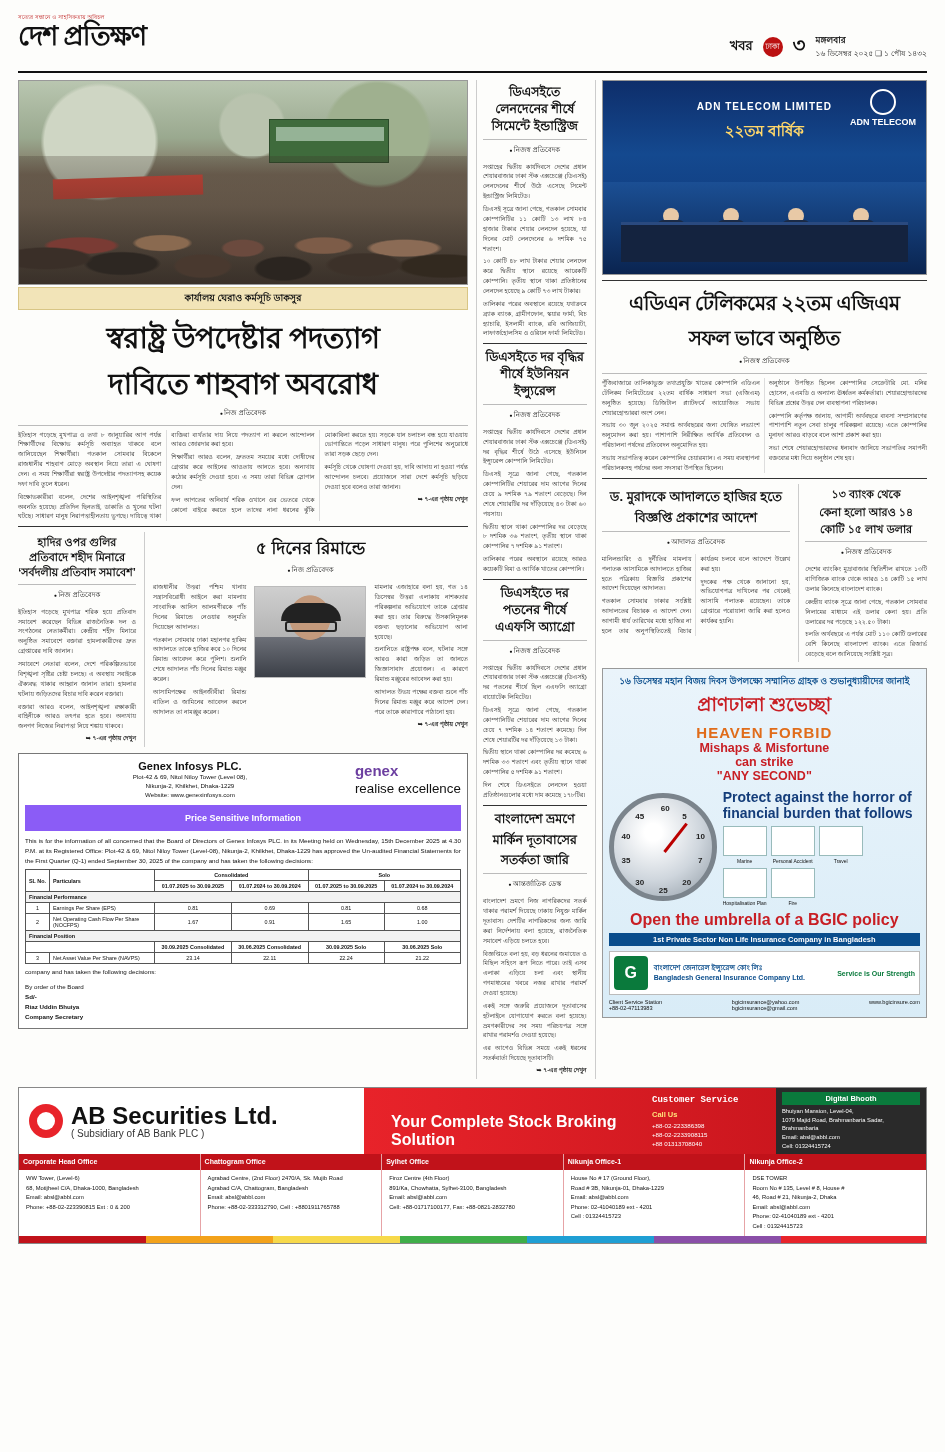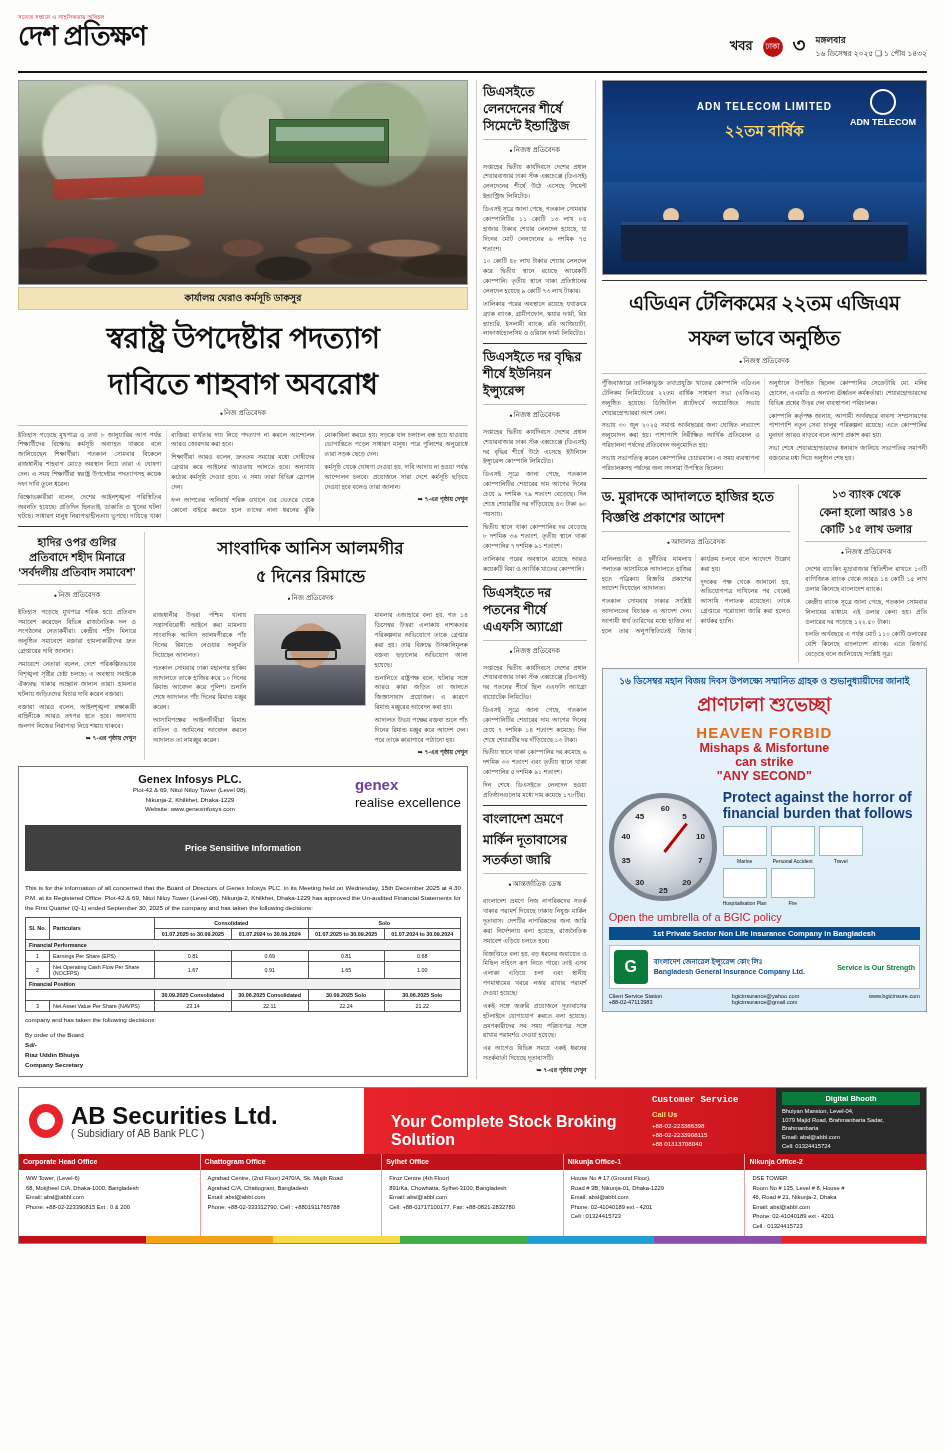--- a/index.html
+++ b/index.html
@@ -69,36 +69,36 @@
   .byline { font-size:7px; text-align:center; margin:4px 0 6px; }
   .byline:before { content:"\25CF  "; font-size:5px; }
 
   .cols3 { column-count:3; column-gap:10px; column-rule:1px solid #ddd; }
   .cols2 { column-count:2; column-gap:9px; column-rule:1px solid #ddd; }
   .body-text { font-size:6.1px; line-height:1.62; text-align:justify; color:#222; }
   .body-text p { margin:0 0 3px; }
   .cont { font-size:6px; font-weight:bold; text-align:right; }
 
   .sub-headline { font-size:17px; font-weight:bold; text-align:center; line-height:1.3; margin:6px 0 2px; }
-  .sub-headline-sm { font-size:12.5px; font-weight:bold; text-align:left; line-height:1.35; margin:4px 0 2px; }
+  .sub-headline-sm { font-size:12.5px; font-weight:bold; text-align:center; line-height:1.35; margin:4px 0 2px; }
   .mid-headline { font-size:11px; font-weight:bold; text-align:center; line-height:1.35; margin:3px 0 2px; }
 
   .portrait { width:112px; height:92px; margin:4px auto; border:1px solid #bbb;
      background: radial-gradient(ellipse at 50% 34%, #c49a7c 0 26%, transparent 27%),
                  linear-gradient(180deg,#cfcfcf 0%, #b4b4b4 55%, #6c6f77 56%, #3b3f47 100%); position:relative; }
   .portrait .glasses { position:absolute; left:30px; top:34px; width:52px; height:11px; border:2px solid #222; border-radius:3px; }
   .portrait .hair { position:absolute; left:26px; top:16px; width:60px; height:18px; background:#222; border-radius:30px 30px 0 0; }
 
   
   .ad-box { border:1px solid #777; background:#fff; padding:6px; margin-top:6px; }
   .genex-head { display:flex; align-items:center; justify-content:space-between; }
   .genex-name { font-size:11px; font-weight:bold; }
   .genex-addr { font-size:6.2px; line-height:1.5; }
   .genex-logo { font-size:15px; font-weight:bold; color:#6c3fa0; }
-  .psi-bar { background:#404040; color:#fff; text-align:center; font-size:9px; font-weight:bold; padding:18px; margin:12px 0; }
+  .psi-bar { background:#8b5cf6; color:#fff; text-align:center; font-size:9px; font-weight:bold; padding:8px; margin:5px 0; }
   .psi-text { font-size:6.2px; line-height:1.6; text-align:justify; }
   table.fin { width:100%; border-collapse:collapse; font-size:5.4px; margin-top:4px; }
   table.fin th, table.fin td { border:1px solid #555; padding:2px 3px; text-align:center; }
   table.fin td.left, table.fin th.left { text-align:left; }
   table.fin tr.sec td { text-align:left; font-weight:bold; background:#f2f2f2; }
   .sig { font-size:6.2px; line-height:1.6; margin-top:5px; }
 
   
   .adn-ad { width:100%; height:195px; border:1px solid #999; position:relative; overflow:hidden;
      background: linear-gradient(180deg,#0e2e6b 0%, #14498f 38%, #0d3070 100%); }
@@ -119,21 +119,21 @@
   .bgic-hf { text-align:center; font-size:15px; font-weight:bold; color:#e06c1a; letter-spacing:1px; }
   .bgic-l2 { text-align:center; font-size:12.5px; font-weight:bold; color:#c81e24; }
   .bgic-mid { display:flex; gap:6px; margin-top:6px; align-items:center; }
   .clock { width:108px; height:108px; border-radius:50%; background:radial-gradient(circle at 40% 35%, #fff 0 10%, #cfd6dd 55%, #8e99a3 100%); border:5px solid #7b848c; position:relative; flex:none; }
   .clock .hand { position:absolute; left:50%; top:18px; width:3px; height:36px; background:#b00; transform-origin:50% 100%; }
   .clock .num { position:absolute; font-size:8px; font-weight:bold; color:#222; }
   .bgic-prot { font-size:14px; font-weight:bold; color:#143d7a; line-height:1.2; }
   .bgic-icons { display:flex; gap:4px; margin-top:4px; }
   .bgic-icon { width:44px; text-align:center; font-size:5px; }
   .bgic-icon .sq { height:30px; background:#ffffff; border:1px solid #9bb; margin-bottom:2px; }
-  .umbrella-line { text-align:left; font-size:11px; font-weight:normal; color:#c81e24; margin-top:5px; }
+  .umbrella-line { text-align:center; font-size:16px; font-weight:bold; color:#c81e24; margin-top:5px; }
   .bgic-tag { text-align:center; font-size:7.5px; font-weight:bold; color:#fff; background:#0a4d8c; padding:2px; margin-top:4px; }
   .bgic-foot { display:flex; gap:6px; margin-top:5px; align-items:center; background:#fff; border:1px solid #bbb; padding:4px; }
   .bgic-mark { width:34px; height:34px; background:#0a7a3c; color:#fff; font-size:16px; font-weight:bold; display:flex; align-items:center; justify-content:center; border-radius:4px; }
   .bgic-co { font-size:7px; font-weight:bold; color:#0a4d8c; line-height:1.5; }
   .bgic-srv { font-size:7px; color:#0a7a3c; font-weight:bold; }
   .bgic-contacts { display:flex; justify-content:space-between; font-size:5.6px; margin-top:4px; }
 
   
   .ab-ad { margin-top:8px; border:1px solid #888; }
   .ab-top { display:flex; background:linear-gradient(90deg,#ffffff 0%,#ffffff 38%, #e8232a 38%, #c1121a 100%); min-height:66px; align-items:center; }
@@ -213,21 +213,20 @@
           <div class="byline">নিজ প্রতিবেদক</div>
           <div class="body-text">
             <p>ইতিহাস গড়েছে মুখপাত্র শরিক হয়ে প্রতিবাদ সমাবেশ করেছেন বিভিন্ন রাজনৈতিক দল ও সংগঠনের নেতাকর্মীরা। কেন্দ্রীয় শহীদ মিনারে অনুষ্ঠিত সমাবেশে বক্তারা হামলাকারীদের দ্রুত গ্রেপ্তারের দাবি জানান।</p>
             <p>সমাবেশে নেতারা বলেন, দেশে পরিকল্পিতভাবে বিশৃঙ্খলা সৃষ্টির চেষ্টা চলছে। এ অবস্থায় সবাইকে ঐক্যবদ্ধ থাকার আহ্বান জানান তারা। হামলার ঘটনায় জড়িতদের বিচার দাবি করেন বক্তারা।</p>
             <p>বক্তারা আরও বলেন, আইনশৃঙ্খলা রক্ষাকারী বাহিনীকে আরও তৎপর হতে হবে। অন্যথায় জনগণ নিজের নিরাপত্তা নিয়ে শঙ্কায় থাকবে।</p>
             <p class="cont">➥ ৭-এর পৃষ্ঠায় দেখুন</p>
           </div>
         </div>
 
         <div style="flex:1; border-left:1px solid #ccc; padding-left:8px;">
-          <div class="sub-headline">সাংবাদিক আনিস আলমগীর</div>
           <div class="sub-headline">৫ দিনের রিমান্ডে</div>
           <div class="byline">নিজ প্রতিবেদক</div>
           <div style="display:flex; gap:8px;">
             <div style="flex:1;" class="body-text">
               <p>রাজধানীর উত্তরা পশ্চিম থানায় সন্ত্রাসবিরোধী আইনে করা মামলায় সাংবাদিক আনিস আলমগীরকে পাঁচ দিনের রিমান্ডে নেওয়ার অনুমতি দিয়েছেন আদালত।</p>
               <p>গতকাল সোমবার ঢাকা মহানগর হাকিম আদালতে তাকে হাজির করে ১০ দিনের রিমান্ড আবেদন করে পুলিশ। শুনানি শেষে আদালত পাঁচ দিনের রিমান্ড মঞ্জুর করেন।</p>
               <p>আসামিপক্ষের আইনজীবীরা রিমান্ড বাতিল ও জামিনের আবেদন করলে আদালত তা নামঞ্জুর করেন।</p>
             </div>
             <div style="flex:1;">
               <div class="portrait">

